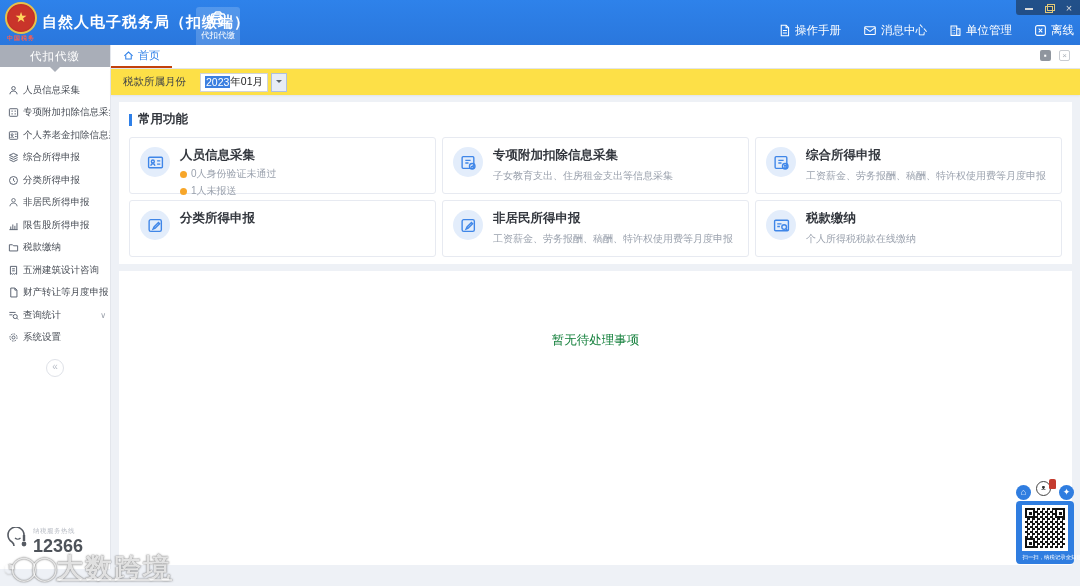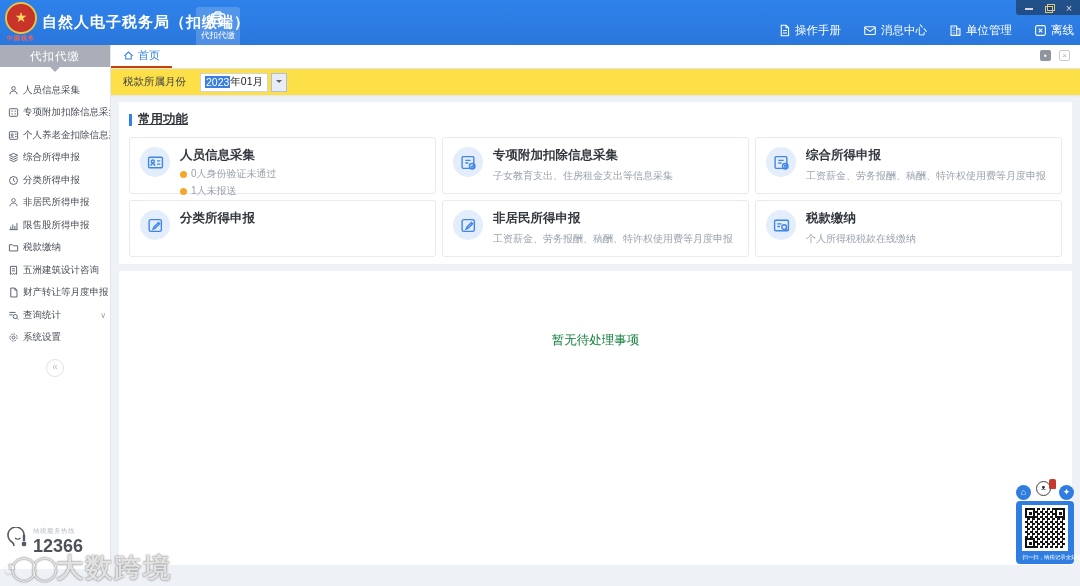--- a/index.html
+++ b/index.html
@@ -42,21 +42,21 @@
   .ts-icon.light{background:#fff;border:1px solid #c8ccd2;color:#aab0b8;box-sizing:border-box;line-height:9px;}
   .filterrow{height:26px;background:#fde047;display:flex;align-items:center;padding-left:12px;box-shadow:0 1px 2px rgba(0,0,0,.06);}
   .filter-label{font-size:10.5px;color:#3c4048;margin-right:14px;}
   .date-input{display:flex;align-items:center;height:17px;border:1px solid #cfd3da;background:#fff;padding:0 4px;font-size:10.5px;color:#222;cursor:text;}
   .date-input .sel{background:#3b7fe0;color:#fff;padding:0 1px;}
   .date-drop{width:14px;height:17px;margin-left:3px;border:1px solid #aebfdd;background:#e7ecf6;position:relative;cursor:pointer;}
   .date-drop::after{content:'';position:absolute;left:3.5px;top:6.5px;border:3.5px solid transparent;border-top-color:#5a646e;}
   .content{flex:1;padding:7px 8px 4px;display:flex;flex-direction:column;gap:7px;overflow:hidden;}
   .panel{background:#fff;padding:9px 10px 7px;}
   .panel-todo{flex:1;}
-  .sec-head{display:flex;align-items:center;font-size:12.5px;font-weight:bold;color:#32363d;text-decoration:underline;}
+  .sec-head{display:flex;align-items:center;font-size:12.5px;font-weight:bold;color:#32363d;}
   .sec-bar{width:3px;height:12px;background:#2f80e8;margin-right:6px;}
   .sec-count{color:#f25b50;font-weight:bold;margin-left:14px;font-size:12px;}
   .card-grid{display:grid;grid-template-columns:repeat(3,1fr);gap:6px;margin-top:9px;}
   .card{border:1px solid #e7eaf1;border-radius:3px;height:57px;box-sizing:border-box;padding:9px 10px;display:flex;gap:10px;cursor:pointer;background:#fff;}
   .card-icon{flex:0 0 30px;width:30px;height:30px;border-radius:50%;background:#e3edfb;display:flex;align-items:center;justify-content:center;color:#3f86e8;}
   .card-title{font-size:12.5px;font-weight:bold;color:#32363d;}
   .card-sub{font-size:10px;color:#9aa1ad;margin-top:5px;white-space:nowrap;}
   .card-status{display:flex;align-items:center;gap:4px;font-size:10px;color:#9aa1ad;margin-top:3px;}
   .dot{width:7px;height:7px;border-radius:50%;background:#f7a62a;}
   .empty-state{text-align:center;font-size:12.5px;color:#15803d;padding-top:52px;}
@@ -75,21 +75,21 @@
   .finder::after{content:'';position:absolute;inset:1.5px;background:#111;}
   .f-tl{top:3px;left:3px;} .f-tr{top:3px;right:3px;} .f-bl{bottom:3px;left:3px;}
   .qr-caption{color:#fff;font-size:6px;line-height:8px;padding:2px 0 1px;white-space:nowrap;transform:scale(.9);}
   
   .statusbar{position:absolute;left:0;right:0;bottom:0;height:17px;background:#ececec;border-top:1px solid #cfcfcf;display:flex;align-items:center;font-size:10.5px;color:#333;padding:0 8px;box-sizing:border-box;}
   .statusbar .user-ic{margin-right:4px;color:#555;}
   .about-link{margin-left:auto;color:#2f80e8;cursor:pointer;}
   
   .watermark{position:absolute;left:2px;bottom:0px;display:flex;align-items:center;gap:4px;pointer-events:none;color:rgba(252,252,252,.82);text-shadow:0 0 2px rgba(60,60,60,.55),0 0 1px rgba(60,60,60,.6);font-weight:bold;z-index:6;}
   .wm-logo{font-size:24px;letter-spacing:-6px;}
-  .wm-text{font-size:27px;letter-spacing:2px;}
+  .wm-text{font-size:27px;letter-spacing:2px;text-decoration:underline;}
 </style>
 </head>
 <body>
 
 <div class="window">
 
   <div class="topbar">
     <div class="emblem">
       <div class="emblem-circle">★</div>
       <div class="emblem-caption">中国税务</div>

